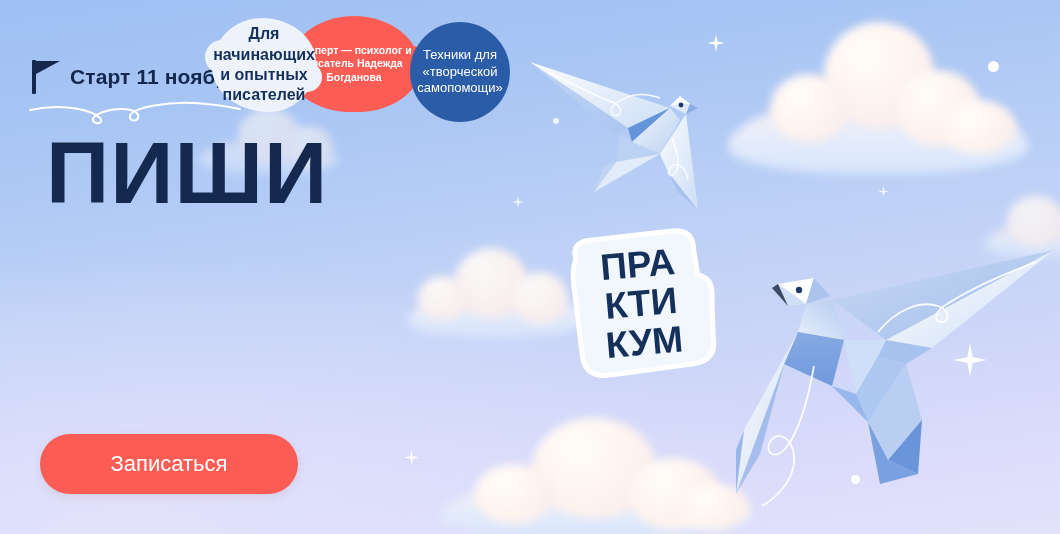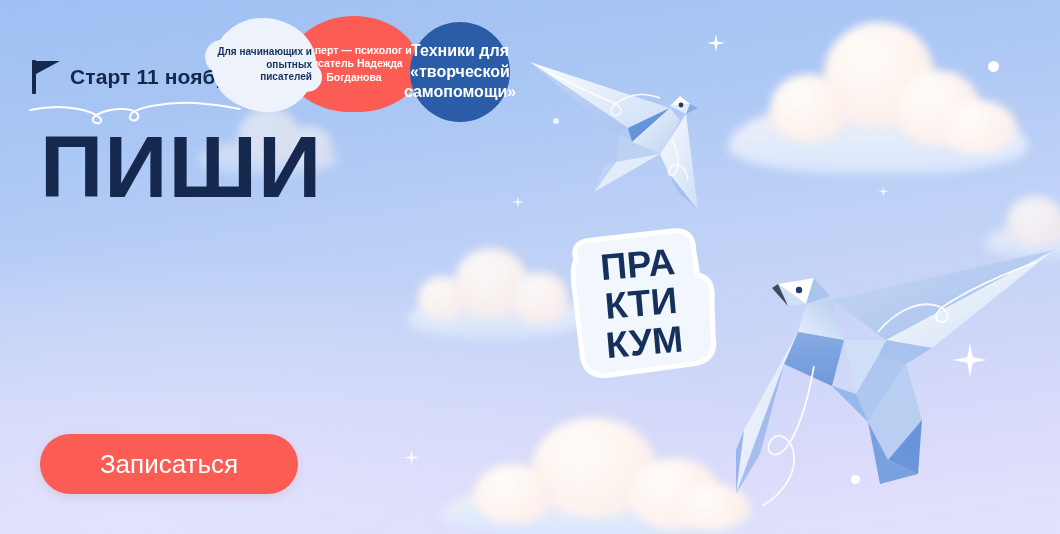--- a/index.html
+++ b/index.html
@@ -66,57 +66,57 @@
   .left{position:absolute;left:32px;top:0;width:530px;height:534px;}
   .startline{position:absolute;left:0;top:60px;display:flex;align-items:center;gap:12px;}
   .flag{width:26px;height:34px;position:relative;}
   .flag .pole{position:absolute;left:0;top:0;width:4px;height:34px;background:#14284e;border-radius:1px;}
   .flag .pennant{position:absolute;left:4px;top:1px;width:0;height:0;
     border-left:24px solid #14284e;border-top:0 solid transparent;border-bottom:13px solid transparent;}
   .start-text{font-size:21px;font-weight:700;color:#14284e;letter-spacing:.1px;white-space:nowrap;}
   .squiggle{position:absolute;left:-4px;top:96px;width:215px;height:32px;}
 
   h1.headline{
-    position:absolute;left:-2px;top:118px;margin:10px;
+    position:absolute;left:-2px;top:118px;margin:16px;
     font-size:88px;line-height:.88;font-weight:700;color:#15294f;
     letter-spacing:1px;
   }
   h1.headline .ln{display:block;}
   .subtitle{
     position:absolute;left:0;top:300px;width:500px;margin:0;
     font-size:25px;line-height:1.34;color:#18305a;font-weight:400;
   }
   .cta{
     position:absolute;left:8px;top:434px;
     width:258px;height:60px;border:none;border-radius:32px;
     background:#fb5d55;color:#ffffff;
     font-family:"Liberation Sans", sans-serif;
-    font-size:26px;font-weight:400;cursor:pointer;
+    font-size:22px;font-weight:400;cursor:pointer;
     box-shadow:0 3px 10px rgba(160,60,60,.12);
   }
 
   
   .badges{position:absolute;left:0;top:0;width:1060px;height:120px;}
   .badge{position:absolute;display:flex;align-items:center;justify-content:center;text-align:center;}
   .badge span{display:block;line-height:1.28;}
   #badge-0{left:212px;top:18px;width:104px;height:94px;
     background:#eef3fb;
     border-radius:48% 52% 45% 55%/52% 48% 52% 48%;
-    color:#16305c;font-size:10px;font-weight:700;z-index:3;text-align:right;}
+    color:#16305c;font-size:16px;font-weight:700;z-index:3;}
   #badge-0::before{content:"";position:absolute;left:-7px;top:22px;width:34px;height:34px;border-radius:50%;background:#eef3fb;}
   #badge-0::after{content:"";position:absolute;right:-6px;top:44px;width:30px;height:30px;border-radius:50%;background:#eef3fb;}
   #badge-1{left:288px;top:16px;width:132px;height:96px;
     background:#fb5d55;border-radius:50% 50% 48% 48%/54% 54% 46% 46%;
     color:#ffffff;font-size:10.5px;font-weight:600;z-index:2;}
   #badge-1::before{content:"";position:absolute;left:-14px;top:26px;width:44px;height:44px;border-radius:50%;background:#fb5d55;}
   #badge-1::after{content:"";position:absolute;right:-12px;top:30px;width:40px;height:40px;border-radius:50%;background:#fb5d55;}
   #badge-1 .txt{position:relative;z-index:2;padding:0 6px;}
   #badge-2{left:410px;top:22px;width:100px;height:100px;
     background:#2a5ca8;border-radius:50%;
-    color:#ffffff;font-size:16px;font-weight:700;z-index:4;}
+    color:#ffffff;font-size:13px;font-weight:400;z-index:4;}
   #badge-2 .txt{padding:0 8px;}
   #badge-0 .txt{position:relative;z-index:2;padding:0 4px;}
 
   
   .sticker{position:absolute;left:566px;top:228px;width:150px;height:150px;
     transform:rotate(-5deg);}
   .sticker svg{position:absolute;left:0;top:0;}
   .sticker .words{position:absolute;left:0;top:0;width:150px;height:150px;
     display:flex;flex-direction:column;align-items:center;justify-content:center;
     gap:2px;}

